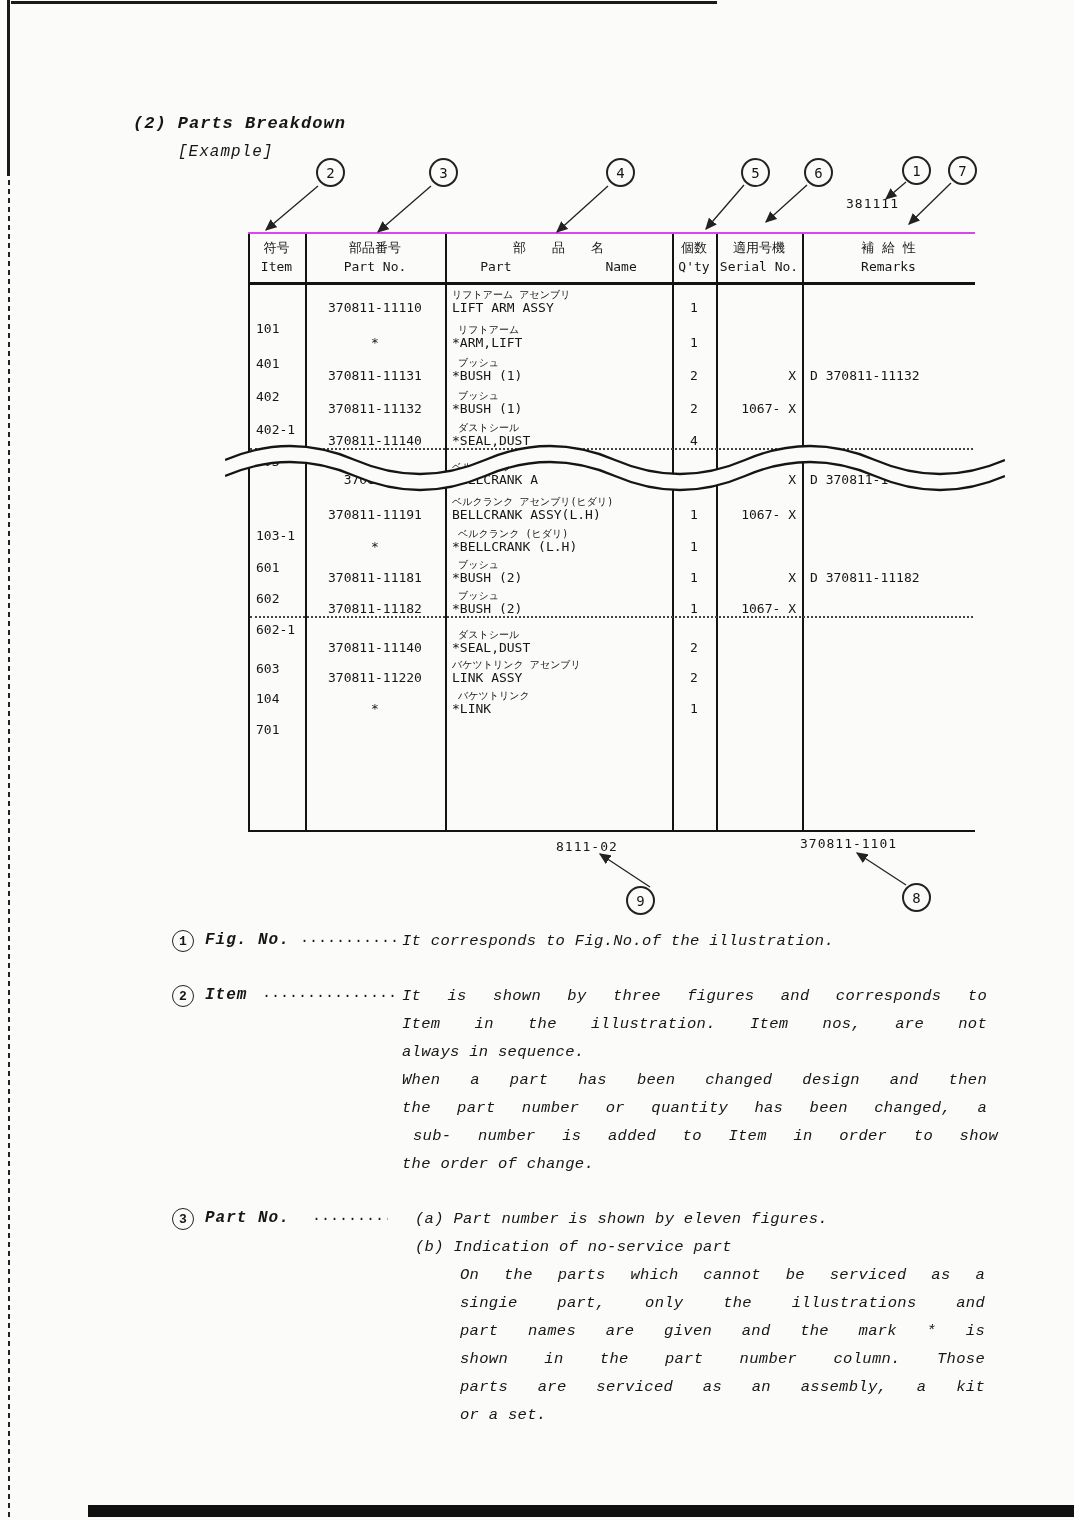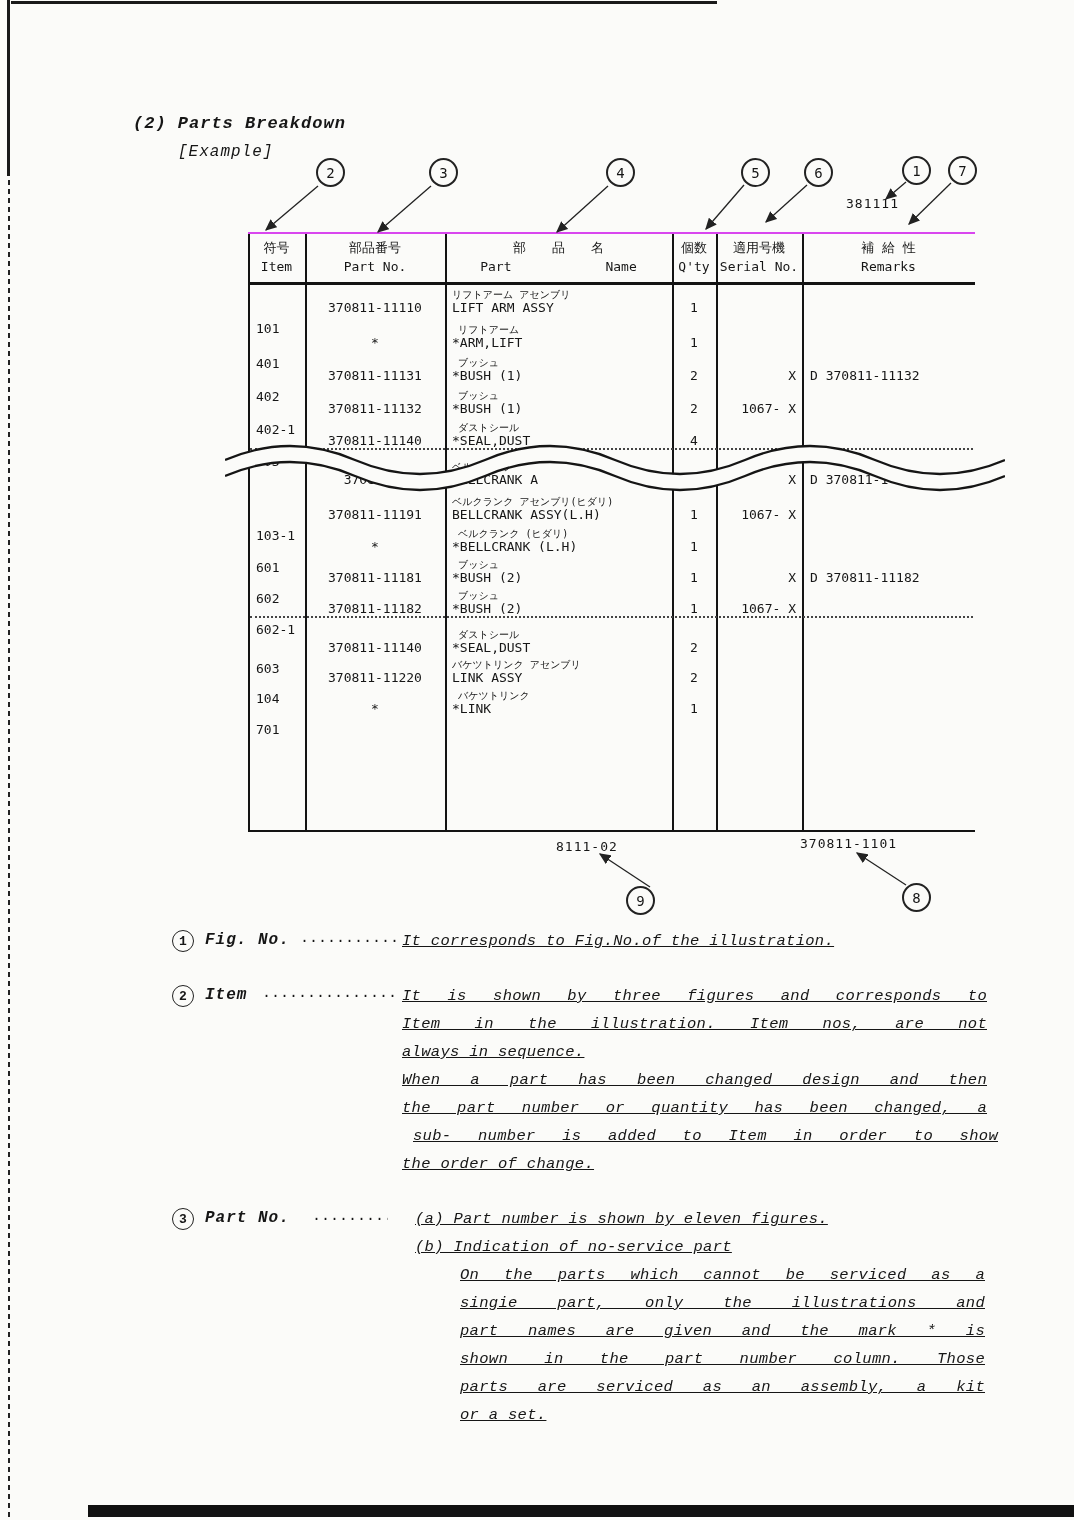--- a/index.html
+++ b/index.html
@@ -40,21 +40,21 @@
   
   #wave{position:absolute;left:225px;top:438px;z-index:3;}
   #arrows{position:absolute;left:0;top:0;z-index:5;pointer-events:none;}
   .figlabel{position:absolute;font:13px "DejaVu Sans Mono",monospace;letter-spacing:1px;z-index:2;}
   
   .note{position:absolute;left:172px;width:830px;}
   .nmark{position:absolute;left:0;top:0;width:20px;height:20px;border:1.5px solid #222;border-radius:50%;
          display:flex;align-items:center;justify-content:center;font:bold 13px "Liberation Mono",monospace;}
   .nterm{position:absolute;left:33px;top:1px;font:bold italic 16px "Liberation Mono",monospace;letter-spacing:1px;white-space:pre;}
   .ndots{position:absolute;top:3px;font:15px "Liberation Mono",monospace;overflow:hidden;white-space:nowrap;height:18px;}
-  .nline{position:absolute;font:italic 15.5px "Liberation Mono",monospace;letter-spacing:0.3px;white-space:pre-wrap;text-decoration:underline;}
+  .nline{position:absolute;font:italic 15.5px "Liberation Mono",monospace;letter-spacing:0.3px;white-space:pre-wrap;}
   .jl{text-align:justify;text-align-last:justify;white-space:normal;}
 </style>
 </head>
 <body>
 
 <div id="page">
 
   <div id="edge-left"></div>
   <div id="edge-left-solid"></div>
   <div id="edge-top"></div>

